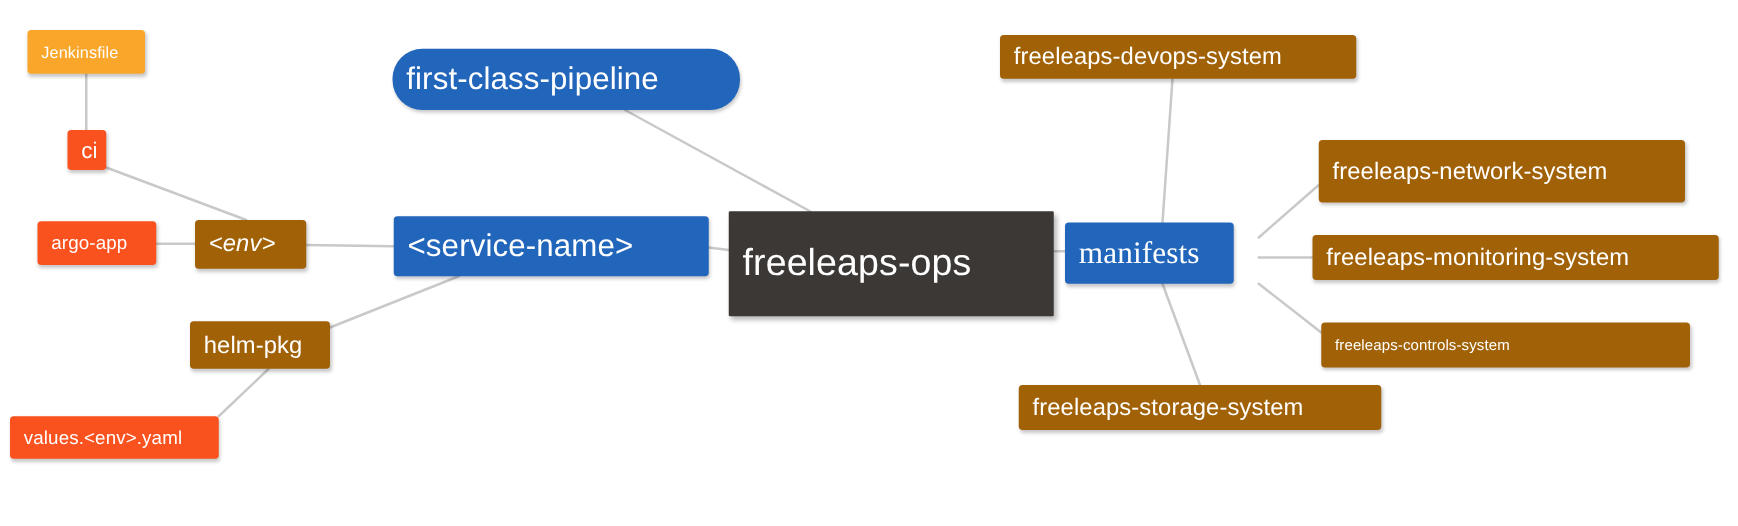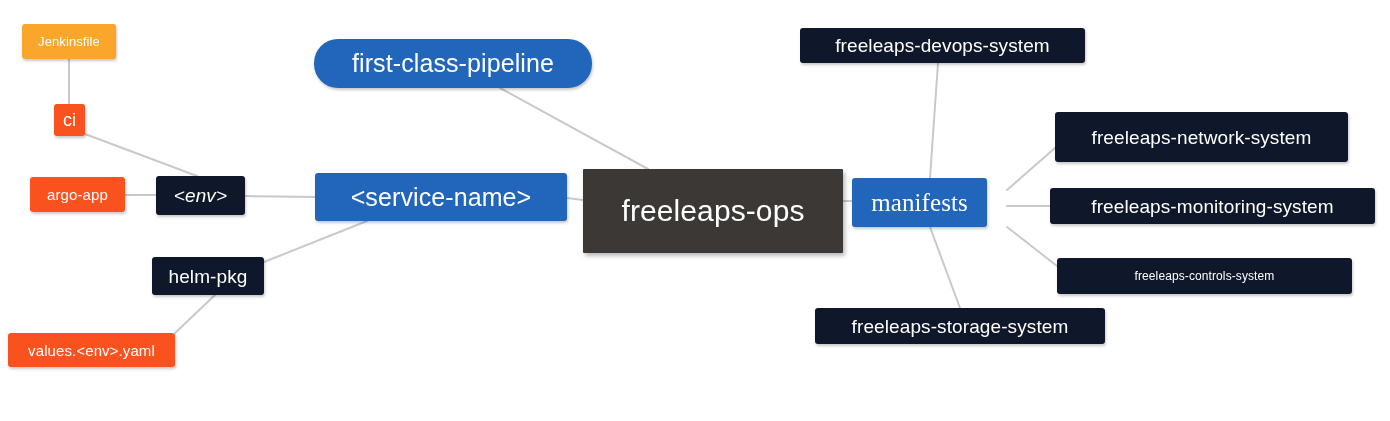--- a/index.html
+++ b/index.html
@@ -24,35 +24,34 @@
     left: 0;
     top: 0;
     width: 1390px;
     height: 421px;
     pointer-events: none;
   }
   .node {
     position: absolute;
     display: flex;
     align-items: center;
-    justify-content: center;
     box-sizing: border-box;
     color: #ffffff;
     white-space: nowrap;
     border-radius: 3px;
     box-shadow: 1px 2px 3px rgba(0,0,0,0.22);
     padding: 0 11px;
     line-height: 1;
     letter-spacing: 0.1px;
   }
   .node.root {
     border-radius: 1px;
     box-shadow: 2px 3px 4px rgba(0,0,0,0.28);
   }
-  .node.green   { background: #0f172a; }
+  .node.green   { background: #a16207; }
   .node.blue    { background: #2266BC; }
   .node.red     { background: #F9521E; }
   .node.orange  { background: #FAA62B; }
   .node.dark    { background: #3C3836; }
 </style>
 </head>
 <body>
 
 <div id="mindmap">
   <svg id="edge-layer" viewBox="0 0 1390 421" width="1390" height="421" aria-hidden="true">

